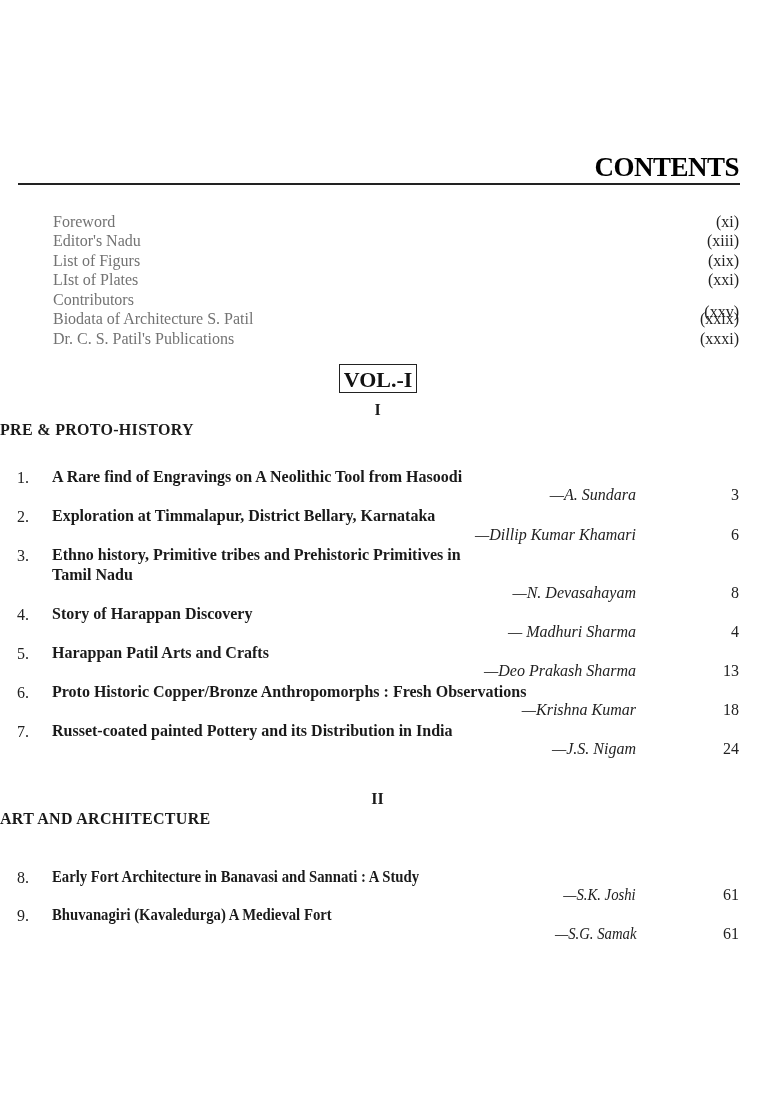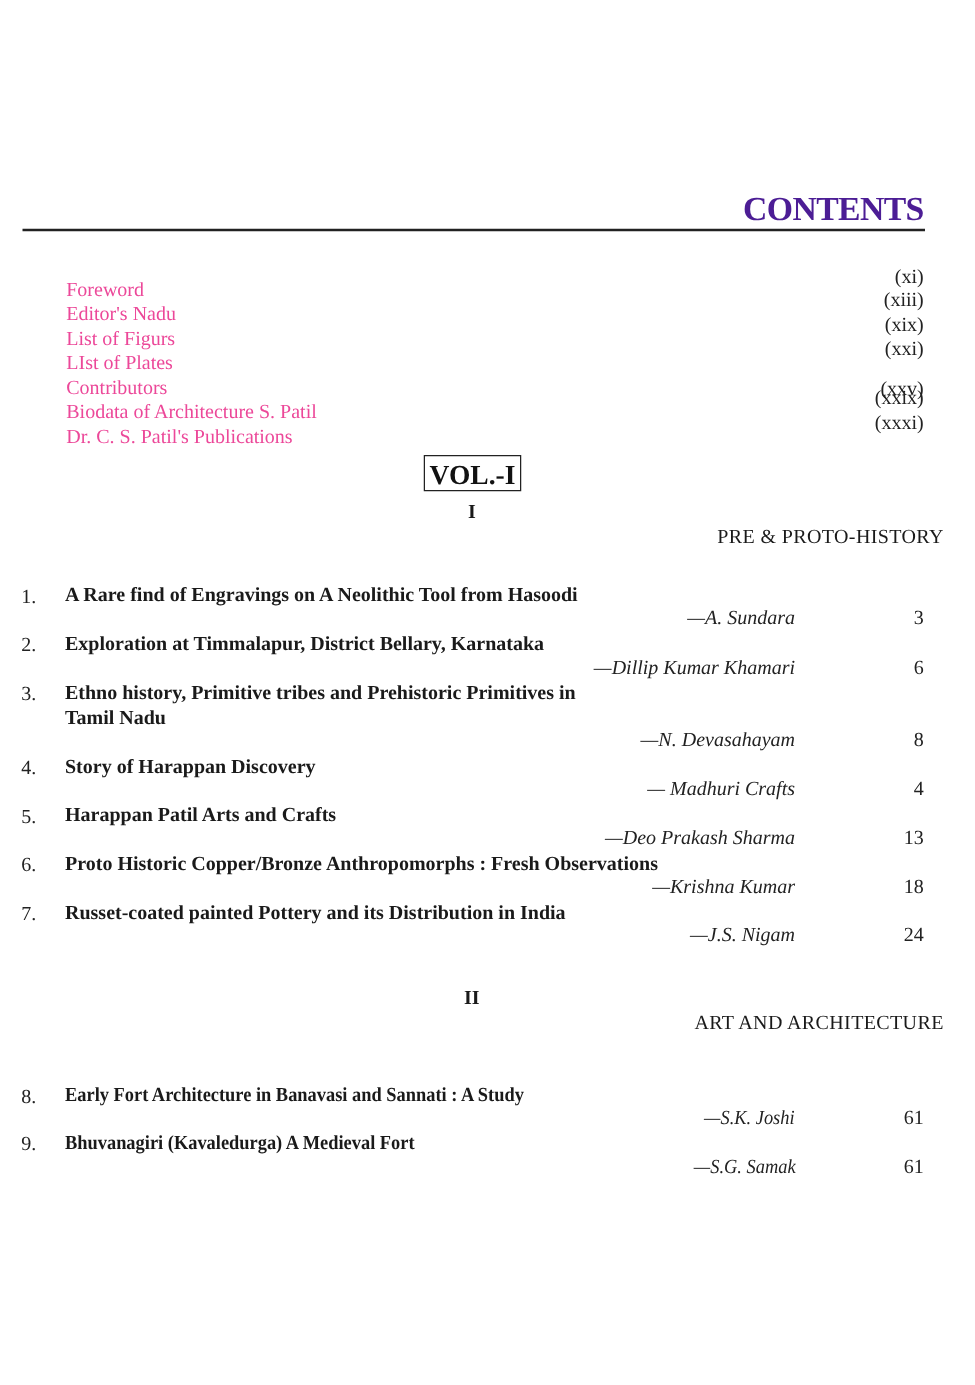--- a/index.html
+++ b/index.html
@@ -2,31 +2,31 @@
 <html><head>
 <meta charset="utf-8">
 <style>
   html, body { margin: 0; padding: 0; background: #ffffff; }
   body {
     width: 780px; height: 1108px; position: relative; overflow: hidden;
     font-family: "Liberation Serif", "DejaVu Serif", serif; color: #1a1a1a;
   }
   .abs { position: absolute; white-space: nowrap; }
   .title {
-    right: 41px; top: 152px; font-size: 27px; font-weight: bold; letter-spacing: -0.5px; color: #4c1d95;
+    right: 41px; top: 152px; font-size: 27px; font-weight: bold; letter-spacing: -0.5px; color: #000000;
   }
   .rule { left: 18px; top: 183px; width: 722px; height: 2px; background: #222; }
-  .fm-label { left: 53px; font-size: 16px; color: #ec4899; margin-top: 11px; }
+  .fm-label { left: 53px; font-size: 16px; color: #737373; }
   .fm-page { right: 41px; font-size: 16px; color: #222; text-align: right; }
   .vol-box {
     left: 339px; top: 364px; width: 78px; height: 29px; border: 1.5px solid #222;
     font-size: 22px; font-weight: bold; text-align: center; line-height: 29px; box-sizing: border-box; color:#111;
   }
   .sec-num { left: 0; width: 755px; text-align: center; font-size: 16px; font-weight: bold; }
-  .sec-title { left: 0; width: 755px; text-align: right; font-size: 16px; font-weight: normal; letter-spacing: 0.3px; }
+  .sec-title { left: 0; width: 755px; text-align: left; font-size: 16px; font-weight: bold; letter-spacing: 0.3px; }
   .num { left: 17px; font-size: 16px; color: #222; }
   .art-title { left: 52px; font-size: 16px; font-weight: bold; color: #1a1a1a; line-height: 20px; }
   .author { right: 144px; font-size: 16px; font-style: italic; color: #222; text-align: right; }
   .pg { right: 41px; font-size: 16px; color: #222; text-align: right; }
   .condensed { transform: scaleX(0.92); transform-origin: left center; }
   .condensed-r { transform: scaleX(0.92); transform-origin: right center; }
 </style>
 </head>
 <body>
 
@@ -72,21 +72,21 @@
 <div class="abs pg" style="top:526px">6</div>
 
 <div class="abs num" style="top:547px">3.</div>
 <div class="abs art-title" style="top:545px">Ethno history, Primitive tribes and Prehistoric Primitives in</div>
 <div class="abs art-title" style="top:565px">Tamil Nadu</div>
 <div class="abs author" style="top:584px">—N. Devasahayam</div>
 <div class="abs pg" style="top:584px">8</div>
 
 <div class="abs num" style="top:606px">4.</div>
 <div class="abs art-title" style="top:604px">Story of Harappan Discovery</div>
-<div class="abs author" style="top:623px">— Madhuri Crafts</div>
+<div class="abs author" style="top:623px">— Madhuri Sharma</div>
 <div class="abs pg" style="top:623px">4</div>
 
 <div class="abs num" style="top:645px">5.</div>
 <div class="abs art-title" style="top:643px">Harappan Patil Arts and Crafts</div>
 <div class="abs author" style="top:662px">—Deo Prakash Sharma</div>
 <div class="abs pg" style="top:662px">13</div>
 
 <div class="abs num" style="top:684px">6.</div>
 <div class="abs art-title" style="top:682px">Proto Historic Copper/Bronze Anthropomorphs : Fresh Observations</div>
 <div class="abs author" style="top:701px">—Krishna Kumar</div>

